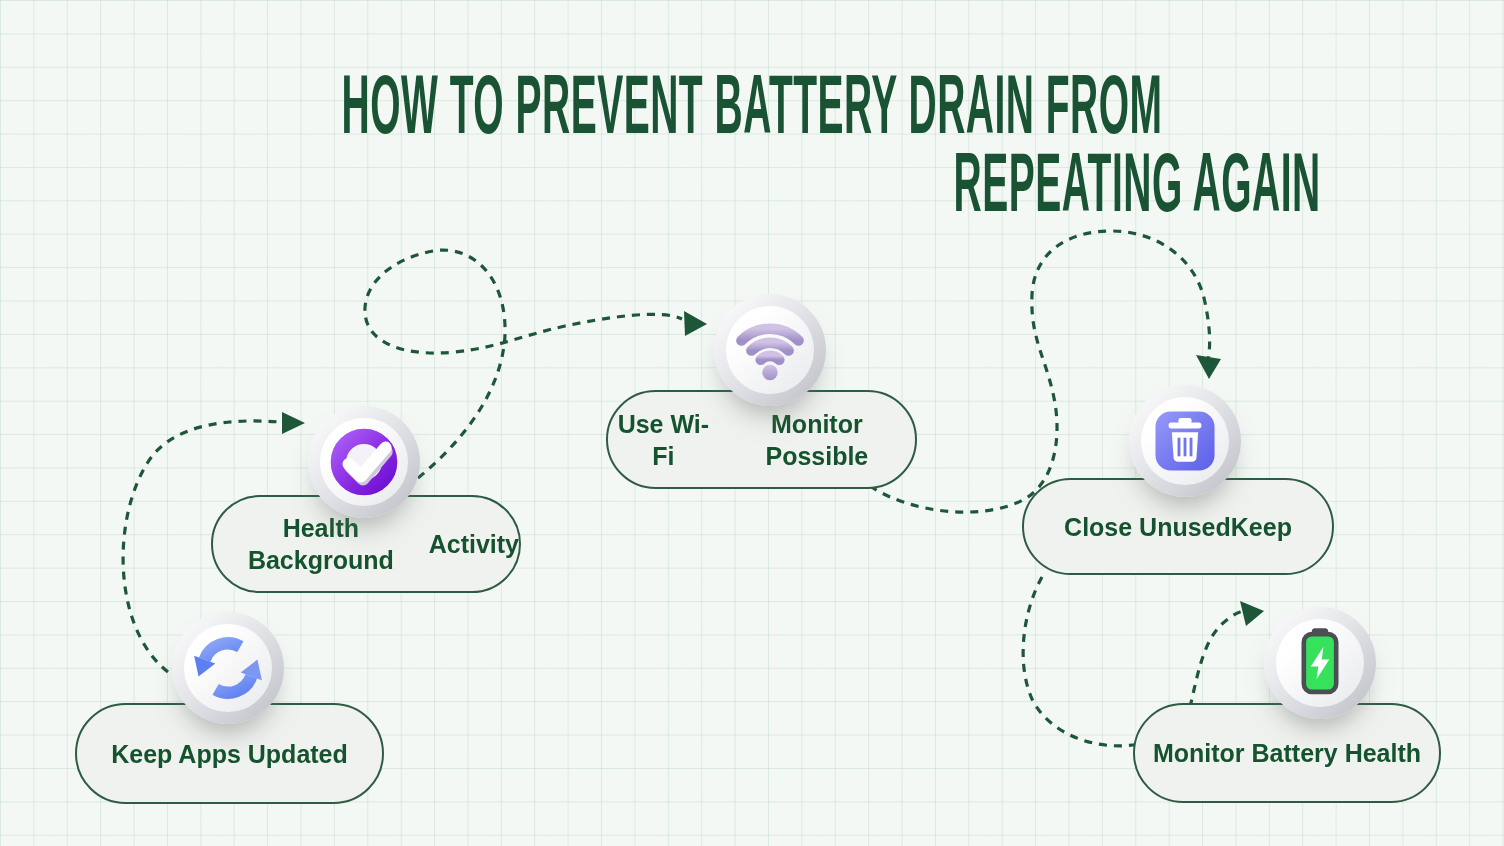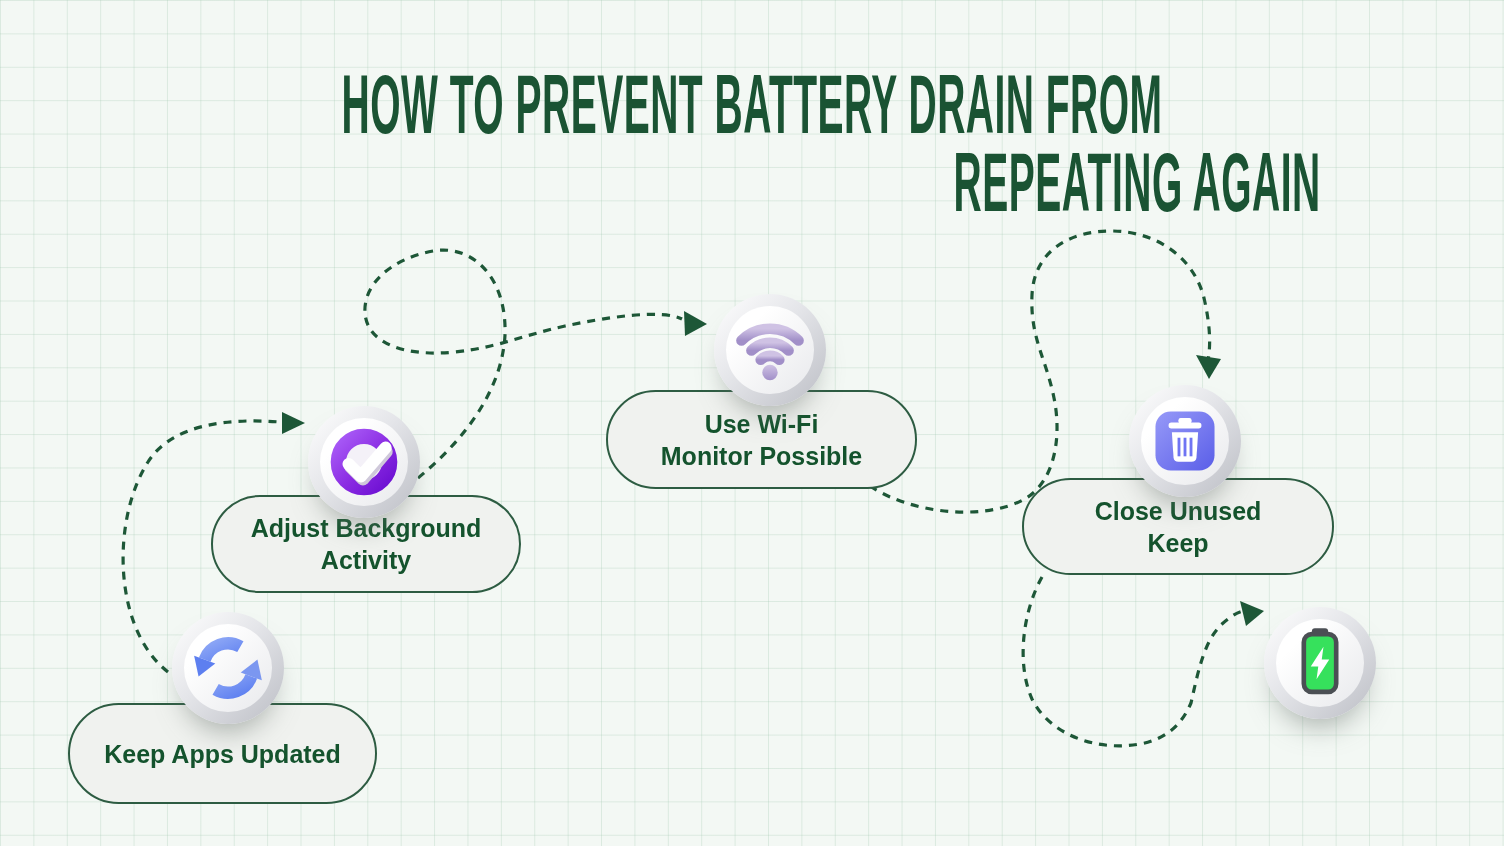--- a/index.html
+++ b/index.html
@@ -29,27 +29,27 @@
   
   .flow-svg{position:absolute;left:0;top:0;z-index:1;}
   .dash{fill:none;stroke:#1d5737;stroke-width:3.2;stroke-dasharray:8 7;}
   .arrowhead{fill:#1d5737;stroke:none;}
   
   .step-pill{
     position:absolute;z-index:2;
     background:#f0f2ef;
     border:2px solid #2d5c42;
     border-radius:60px;
-    display:flex;flex-direction:column;align-items:center;justify-content:center;
+    display:flex;align-items:center;justify-content:center;
     text-align:center;
   }
   .step-pill span{
     display:block;font-weight:700;font-size:25px;line-height:1.28;color:#14532d;
   }
-  #pill-keep-apps-updated{left:68px;top:703px;width:305px;height:97px;}
+  #pill-keep-apps-updated{left:75px;top:703px;width:305px;height:97px;}
   #pill-adjust-background{left:211px;top:495px;width:306px;height:94px;}
   #pill-use-wifi{left:606px;top:390px;width:307px;height:95px;}
   #pill-close-unused{left:1022px;top:478px;width:308px;height:93px;}
   #pill-monitor-battery{left:1133px;top:703px;width:304px;height:96px;}
   
   .badge{
     position:absolute;z-index:3;
     width:112px;height:112px;border-radius:50%;
     background:linear-gradient(135deg,#ffffff 0%,#e4e5e9 45%,#bcbec5 100%);
     box-shadow:0 18px 26px -10px rgba(108,118,112,0.50);
@@ -90,30 +90,33 @@
     <polygon class="arrowhead" points="1196,355 1221,359 1209,379"></polygon>
 
     <path class="dash" d="M 1042 577 C 1023 611, 1016 663, 1032 699 C 1049 734, 1096 752, 1140 744 C 1167 739, 1182 724, 1191 703 C 1199 667, 1205 640, 1222 624 C 1232 615, 1241 610, 1247 611"></path>
     <polygon class="arrowhead" points="1240,601 1264,611 1246,626"></polygon>
   </svg>
 
   <div class="step-pill" id="pill-keep-apps-updated">
     <span>Keep Apps Updated</span>
   </div>
   <div class="step-pill" id="pill-adjust-background">
-    <span>Adjust Background</span>
+    <span>Health Background</span>
     <span>Activity</span>
   </div>
   <div class="step-pill" id="pill-use-wifi">
     <span>Use Wi-Fi</span>
     <span>Monitor Possible</span>
   </div>
   <div class="step-pill" id="pill-close-unused">
     <span>Close Unused</span>
     <span>Keep</span>
+  </div>
+  <div class="step-pill" id="pill-monitor-battery">
+    <span>Monitor Battery Health</span>
   </div>
 
   <div class="badge" id="badge-refresh">
     <div class="badge-inner">
       <svg width="72" height="72" viewBox="-32 -32 64 64">
         <defs>
           <linearGradient id="gBlue" x1="0%" y1="0%" x2="100%" y2="100%">
             <stop offset="0%" stop-color="#8ea8f6"></stop>
               <stop offset="100%" stop-color="#5d7ff0"></stop>
           </linearGradient>

